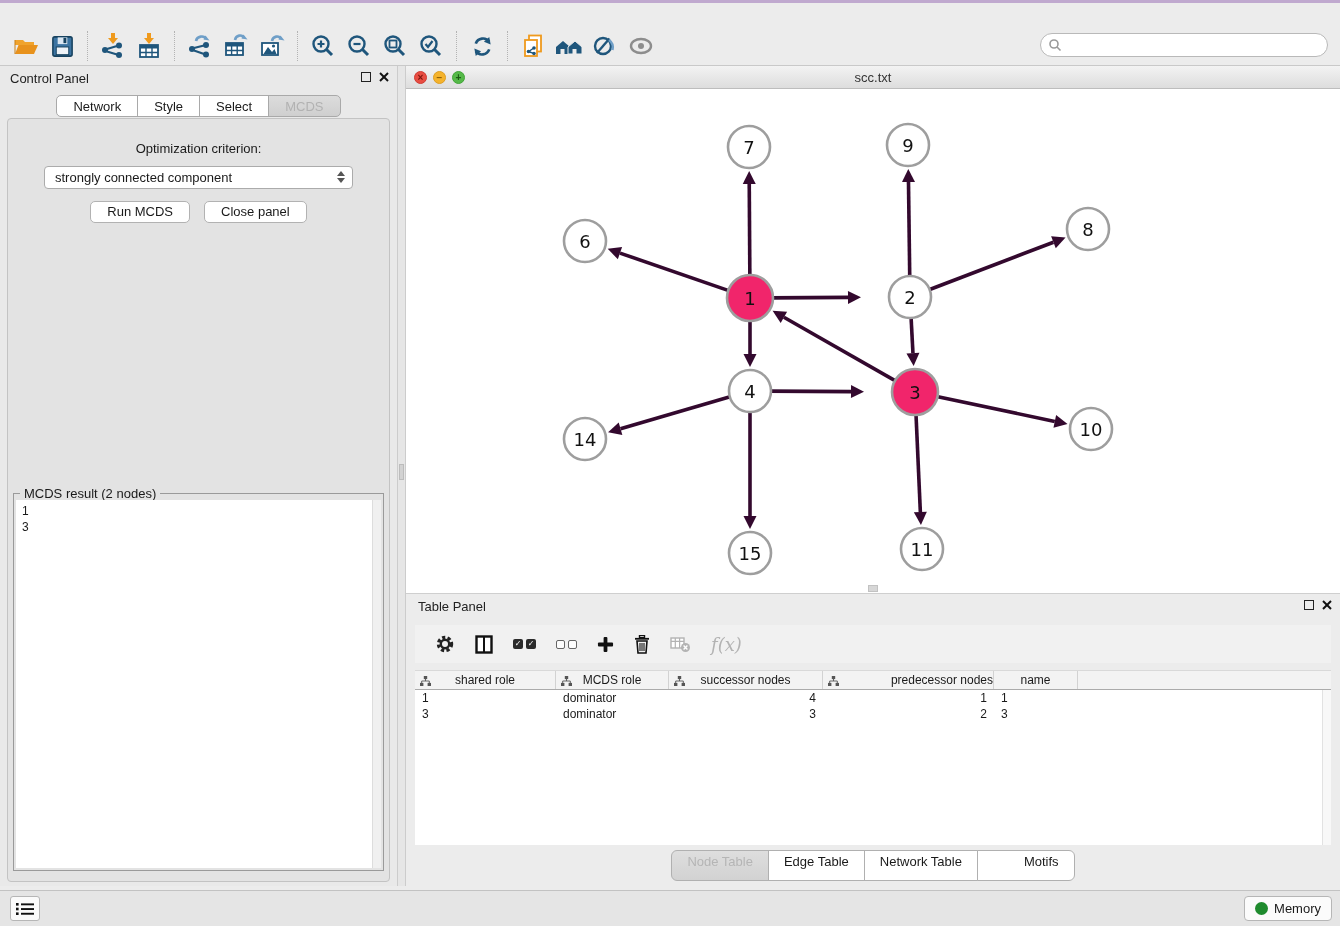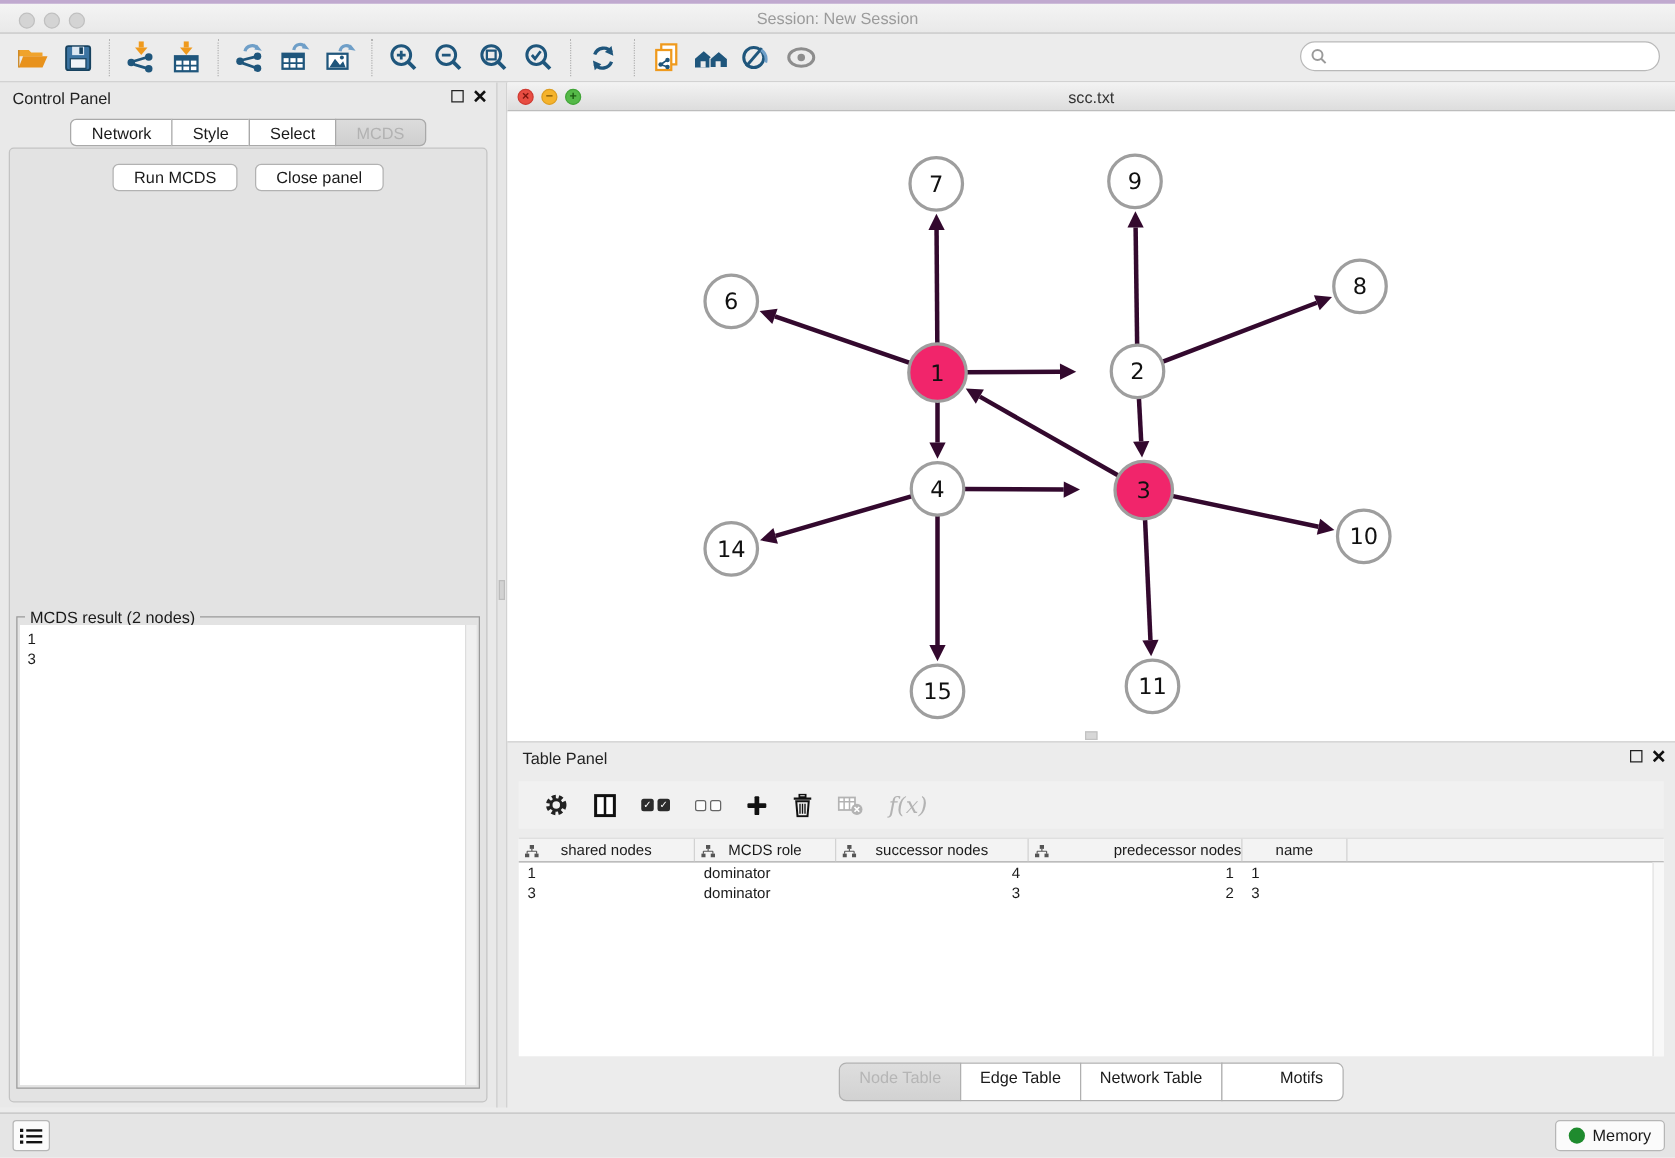--- a/index.html
+++ b/index.html
@@ -88,26 +88,20 @@
   .memory-btn { position:absolute; right:8px; top:5px; height:25px; padding:0 10px; background:#fbfbfb; border:1px solid #b6b6b6; border-radius:4px; display:flex; align-items:center; gap:6px; font-size:13px; }
   .green-dot { width:13px; height:13px; border-radius:50%; background:#1f8b2e; }
   .x-icon line { stroke:#111; stroke-width:2; }
 </style>
 </head>
 <body>
 
 <div id="app">
   <div class="purple-strip"></div>
 
-  <div class="titlebar">
-    <span class="tl tl1"></span>
-    <span class="tl tl2"></span>
-    <span class="tl tl3"></span>
-    <div class="title-text">Session: New Session</div>
-  </div>
 
   <div class="toolbar">
     <div class="tbtn">
       <svg width="26" height="26" viewBox="0 0 26 26">
           <path d="M2 7 h8 l2 2 h9 v3 H2 Z" fill="#f0a32c"></path>
           <path d="M2 21 L5.5 12 H25 L21 21 Z" fill="#e8921c"></path>
           <path d="M2 7 V21" stroke="#c97f14" stroke-width="1"></path>
         </svg>
     </div>
     <div class="tbtn">
@@ -256,20 +250,28 @@
           </svg>
       </span>
     </div>
     <div class="cp-tabs">
       <div class="tab first">Network</div>
       <div class="tab">Style</div>
       <div class="tab">Select</div>
       <div class="tab last selected">MCDS</div>
     </div>
     <div class="cp-body">
+      <div class="opt-label">Optimization criterion:</div>
+      <div class="dropdown">
+        <span>strongly connected component</span>
+        <span class="dd-arrows">
+            <i class="dd-up"></i>
+            <i class="dd-down"></i>
+          </span>
+      </div>
       <div class="btn-row">
         <div class="push-btn">Run MCDS</div>
         <div class="push-btn">Close panel</div>
       </div>
       <div class="mcds-group">
         <div class="mcds-legend">MCDS result (2 nodes)</div>
         <div class="mcds-text">
           <div class="mcds-lines">
               <div>1</div>
               <div>3</div>
@@ -406,21 +408,21 @@
     </div>
     <div class="tp-table">
       <div class="thead">
           <div class="th" style="width: 141px;">
             <svg class="hicon" width="11" height="10" viewBox="0 0 11 10">
               <path d="M5.5 3 V5 M1.7 5 H9.3 M1.7 5 V7 M9.3 5 V7" stroke="#555" stroke-width="0.9" fill="none"></path>
               <rect x="3.8" y="0" width="3.4" height="3.1" fill="#555"></rect>
               <rect x="0" y="6.9" width="3.4" height="3.1" fill="#555"></rect>
               <rect x="7.6" y="6.9" width="3.4" height="3.1" fill="#555"></rect>
             </svg>
-            <span>shared nodes</span>
+            <span>shared role</span>
           </div>
           <div class="th" style="width: 113px;">
             <svg class="hicon" width="11" height="10" viewBox="0 0 11 10">
               <path d="M5.5 3 V5 M1.7 5 H9.3 M1.7 5 V7 M9.3 5 V7" stroke="#555" stroke-width="0.9" fill="none"></path>
               <rect x="3.8" y="0" width="3.4" height="3.1" fill="#555"></rect>
               <rect x="0" y="6.9" width="3.4" height="3.1" fill="#555"></rect>
               <rect x="7.6" y="6.9" width="3.4" height="3.1" fill="#555"></rect>
             </svg>
             <span>MCDS role</span>
           </div>

